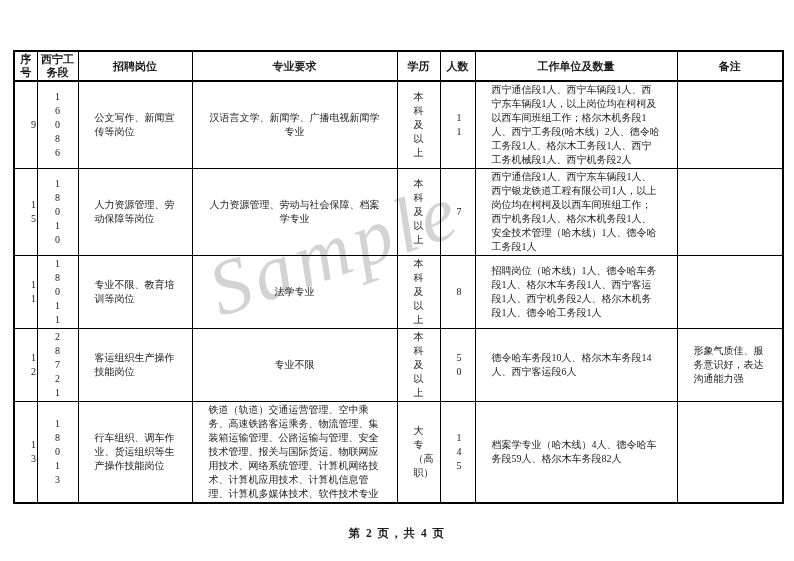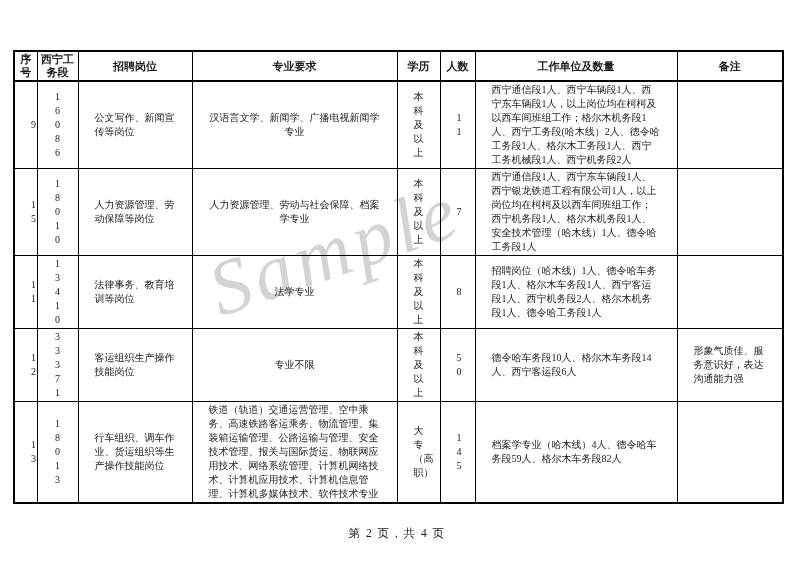--- a/index.html
+++ b/index.html
@@ -34,20 +34,21 @@
     text-align:center;padding:1px 1px;
     border-bottom:2px solid #000;
   }
   .c-center{text-align:center;}
   .c-left{text-align:left;}
   .edu{white-space:pre-line;text-align:left;}
   .footer{
     position:absolute;left:0;top:526px;width:794px;z-index:2;
     text-align:center;font-size:11.5px;letter-spacing:1.5px;
     color:#1a1a1a;
+    font-weight:bold;
   }
 </style>
 </head>
 <body>
 
 <div class="watermark">Sample</div>
 
 <table class="recruit">
   <colgroup>
     <col style="width:23px">
@@ -89,32 +90,32 @@
         <td class="c-left">人力资源管理、劳动保障等岗位</td>
         <td class="c-center">人力资源管理、劳动与社会保障、档案学专业</td>
         <td class="edu">本科
 及以上</td>
         <td class="c-center">7</td>
         <td class="c-left">西宁通信段1人、西宁东车辆段1人、西宁银龙铁道工程有限公司1人，以上岗位均在柯柯及以西车间班组工作；西宁机务段1人、格尔木机务段1人、安全技术管理（哈木线）1人、德令哈工务段1人</td>
         <td class="c-left"></td>
       </tr>
       <tr style="height: 53px;">
         <td class="c-center">11</td>
-        <td class="c-center">13410</td>
-        <td class="c-left">法律事务、教育培训等岗位</td>
+        <td class="c-center">18011</td>
+        <td class="c-left">专业不限、教育培训等岗位</td>
         <td class="c-center">法学专业</td>
         <td class="edu">本科
 及以上</td>
         <td class="c-center">8</td>
         <td class="c-left">招聘岗位（哈木线）1人、德令哈车务段1人、格尔木车务段1人、西宁客运段1人、西宁机务段2人、格尔木机务段1人、德令哈工务段1人</td>
         <td class="c-left"></td>
       </tr>
       <tr style="height: 42px;">
         <td class="c-center">12</td>
-        <td class="c-center">33371</td>
+        <td class="c-center">28721</td>
         <td class="c-left">客运组织生产操作技能岗位</td>
         <td class="c-center">专业不限</td>
         <td class="edu">本科
 及以上</td>
         <td class="c-center">50</td>
         <td class="c-left">德令哈车务段10人、格尔木车务段14人、西宁客运段6人</td>
         <td class="c-left">形象气质佳、服务意识好，表达沟通能力强</td>
       </tr>
       <tr style="height: 91px;">
         <td class="c-center">13</td>

